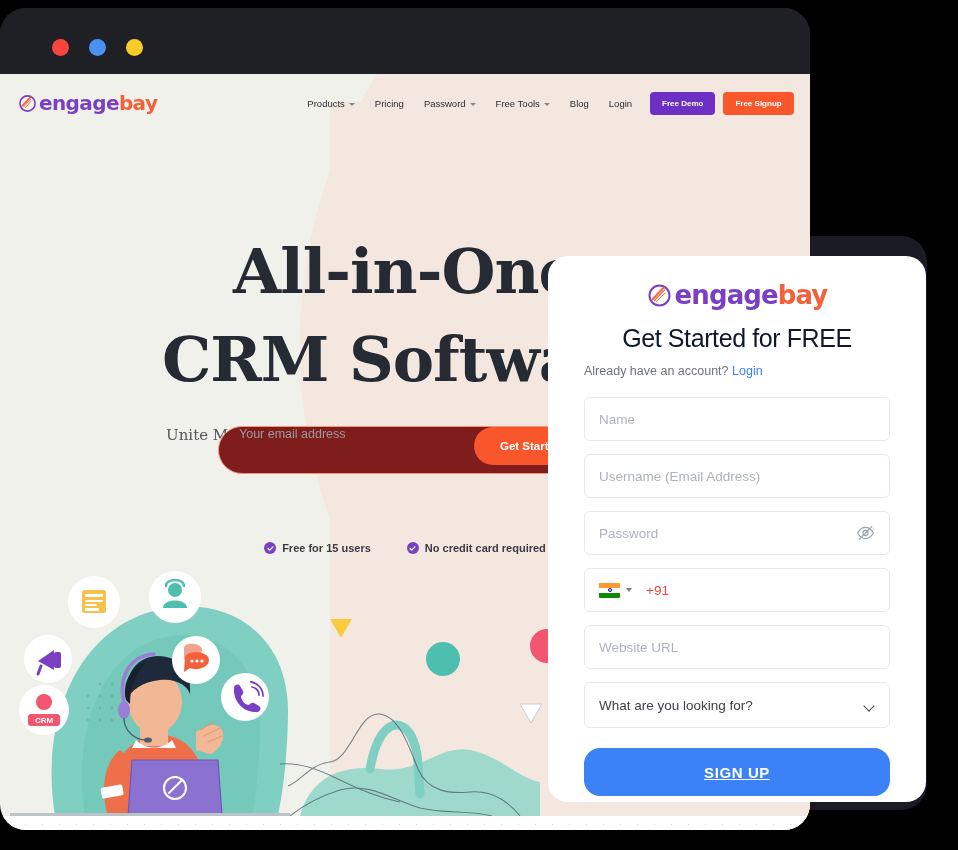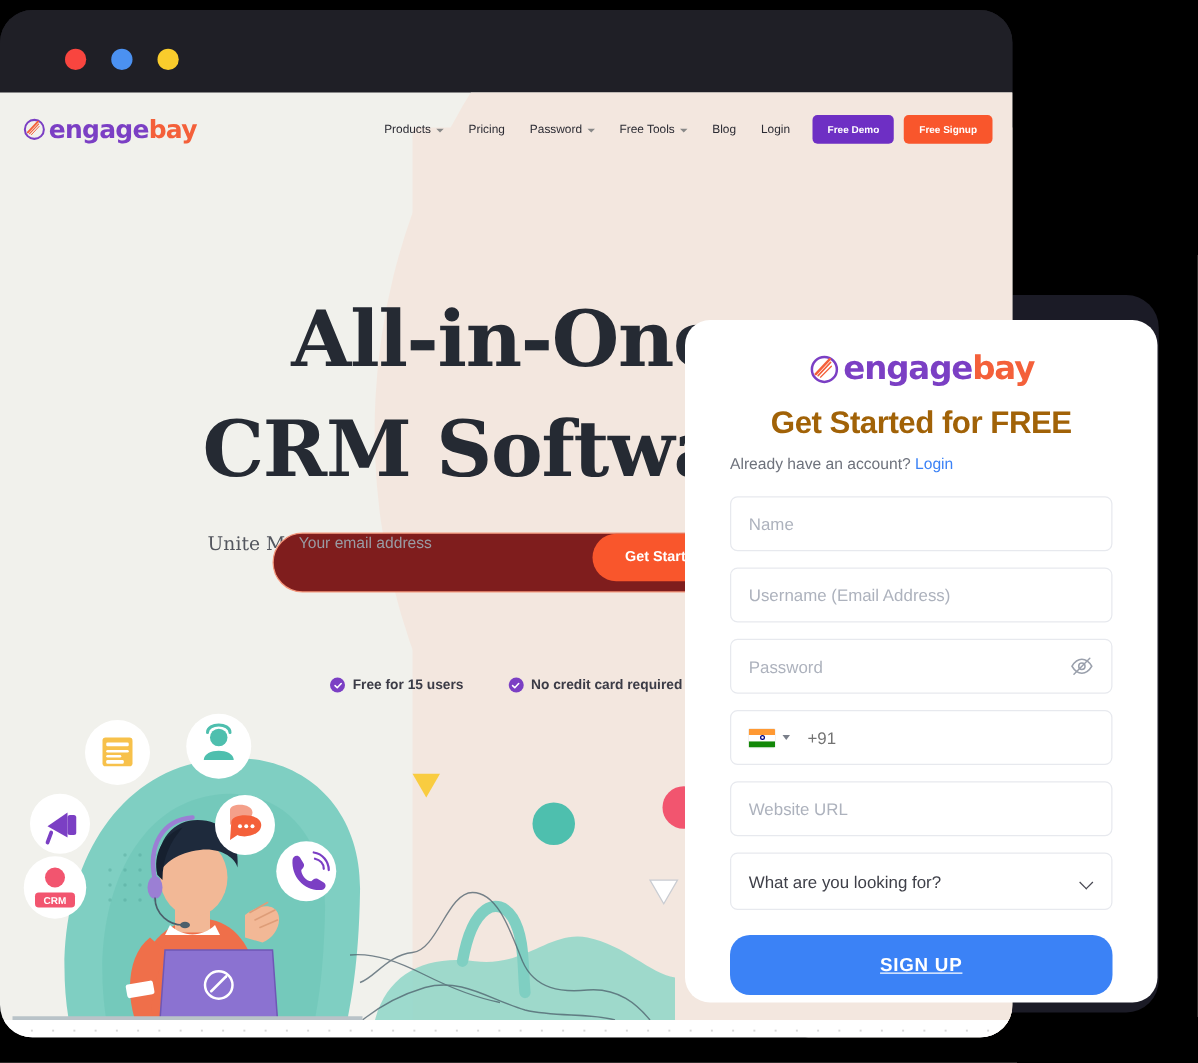--- a/index.html
+++ b/index.html
@@ -285,22 +285,22 @@
   .su-logo-text {
     font-family: "DejaVu Sans", sans-serif;
     font-size: 26px; font-weight: 700; letter-spacing: -0.9px;
   }
   .su-logo-text .a { color: #7b3fc4; }
   .su-logo-text .b { color: #f4603a; }
 
   .su-title {
     text-align: center;
     font-size: 25px;
-    font-weight: 700;
-    color: #a16207;
+    font-weight: 400;
+    color: #0f172a;
     letter-spacing: -0.4px;
   }
   .su-sub {
     text-align: left;
     font-size: 12.5px;
     color: #6e727c;
     margin-top: 11px;
     margin-bottom: 19px;
   }
   .su-sub a { color: #3b82f6; text-decoration: none; cursor: pointer; }
@@ -348,21 +348,21 @@
     width: 4px; height: 4px; border-radius: 50%;
     border: 0.7px solid #000080;
   }
   .flag-caret {
     width: 0; height: 0;
     border-left: 3px solid transparent;
     border-right: 3px solid transparent;
     border-top: 4px solid #7a7f8a;
   }
   .phone-code {
-    font-size: 13.5px; color: #737373; margin-left: 14px;
+    font-size: 13.5px; color: #ef4444; margin-left: 14px;
   }
 
   .su-select {
     position: relative;
     height: 46px;
     border: 1px solid #e7e9ee;
     border-radius: 6px;
     margin-bottom: 13px;
     display: flex;
     align-items: center;

